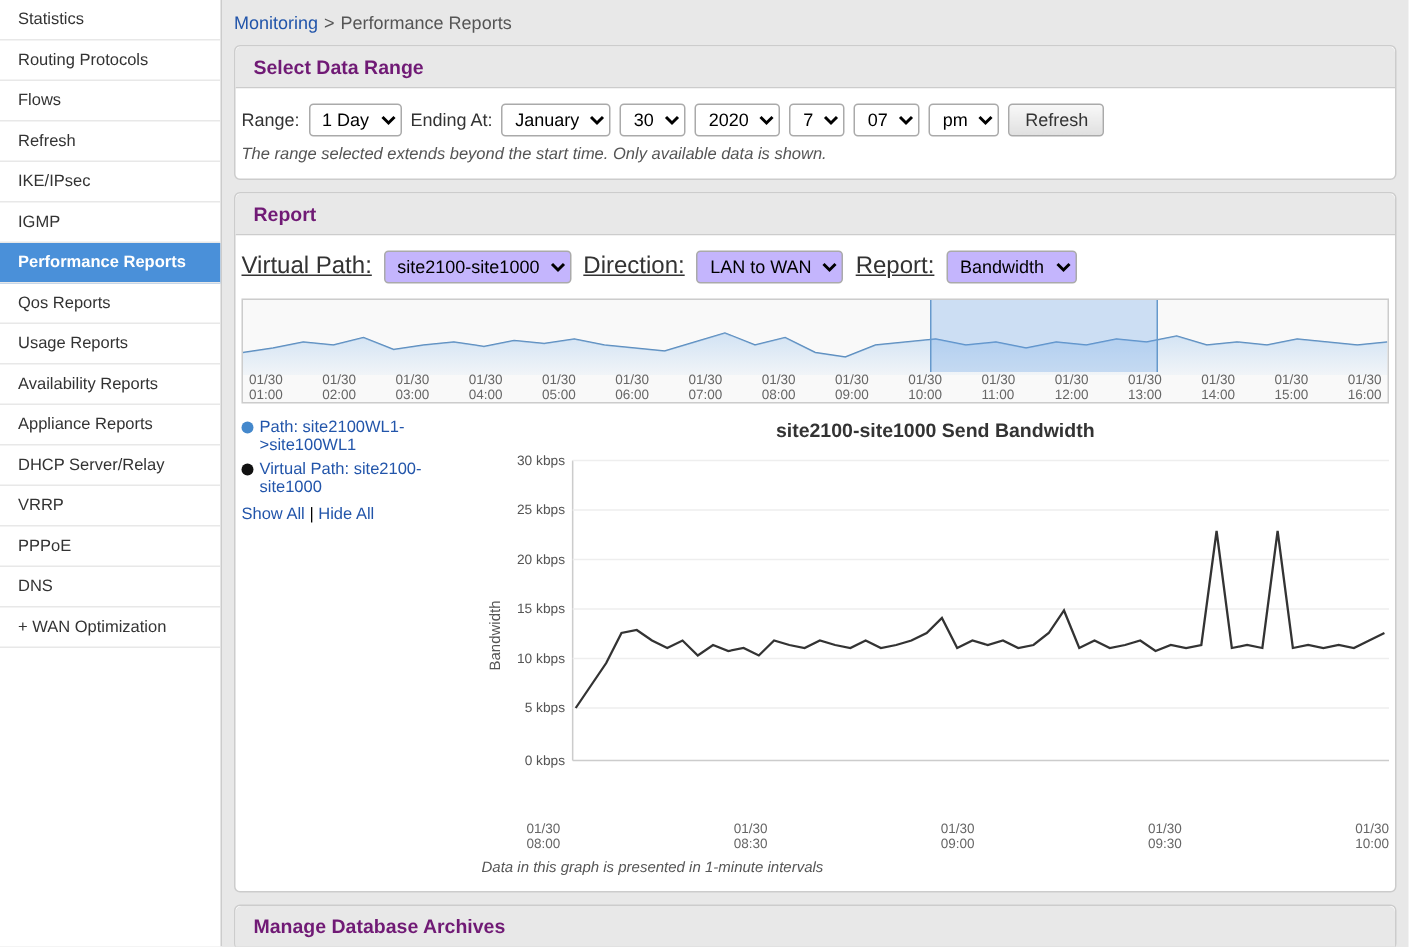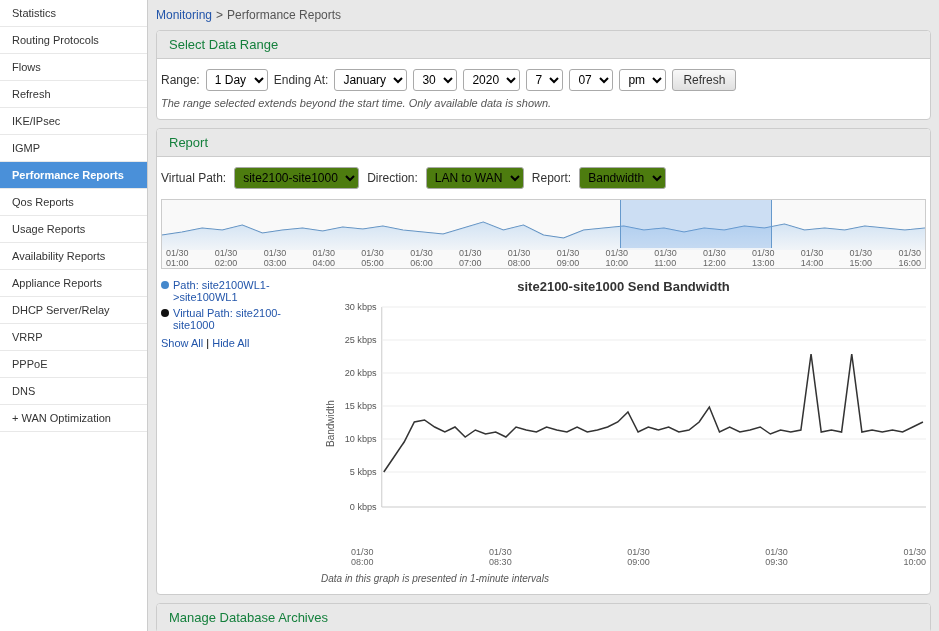--- a/index.html
+++ b/index.html
@@ -50,23 +50,23 @@
     .panel {
       background: #fff;
       border: 1px solid #ccc;
       border-radius: 4px;
       margin-bottom: 8px;
     }
     .panel-header {
       background: #e8e8e8;
       border-bottom: 1px solid #ccc;
       padding: 6px 12px;
-      font-weight: normal;
+      font-weight: bold;
       font-size: 13px;
-      color: #15803d;
+      color: #701a75;
       border-radius: 4px 4px 0 0;
     }
     .panel-body { padding: 10px 4px; }
 
     
     .range-row {
       display: flex;
       align-items: center;
       gap: 6px;
       margin-bottom: 6px;
@@ -97,27 +97,27 @@
     }
 
     
     .report-controls {
       display: flex;
       align-items: center;
       gap: 8px;
       margin-bottom: 10px;
       flex-wrap: wrap;
     }
-    .report-controls label { font-size: 12px; color: #333; }
+    .report-controls label { font-size: 16px; color: #333; text-decoration: underline; }
     .report-controls select {
       font-size: 12px;
       padding: 2px 4px;
       border: 1px solid #aaa;
       border-radius: 3px;
-      background: #4d7c0f;
+      background: #c4b5fd;
     }
 
     
     .timeline-container {
       border: 1px solid #ccc;
       background: #f9f9f9;
       position: relative;
       height: 70px;
       margin-bottom: 10px;
       overflow: hidden;

